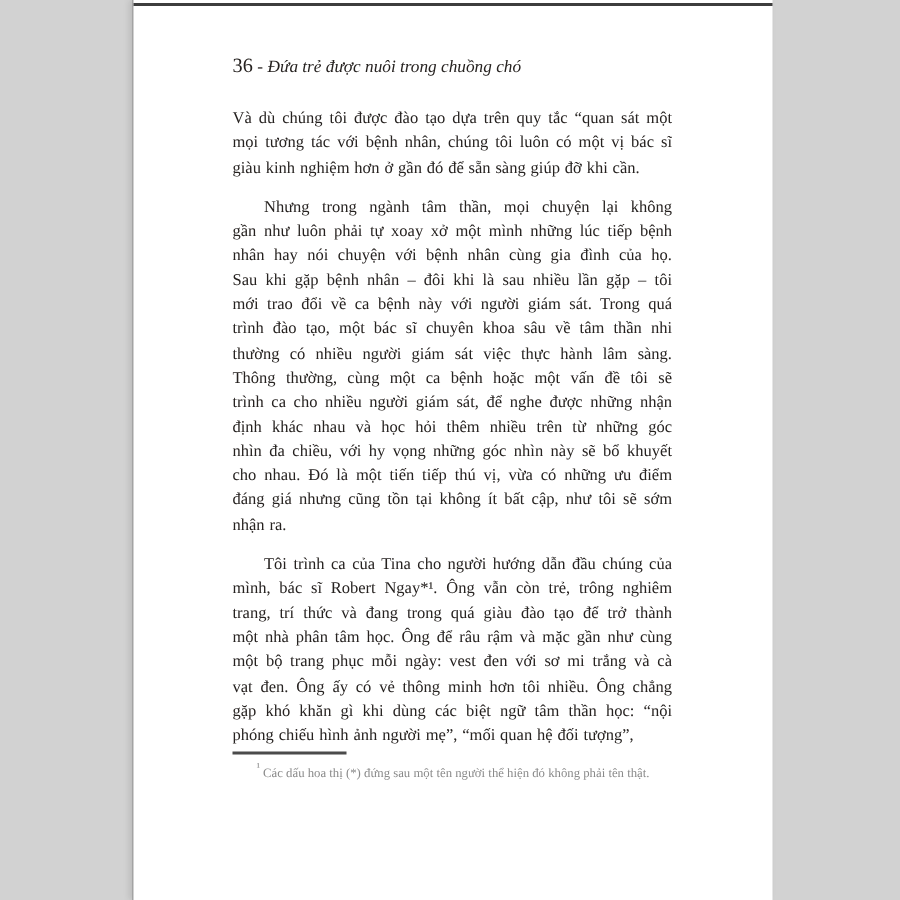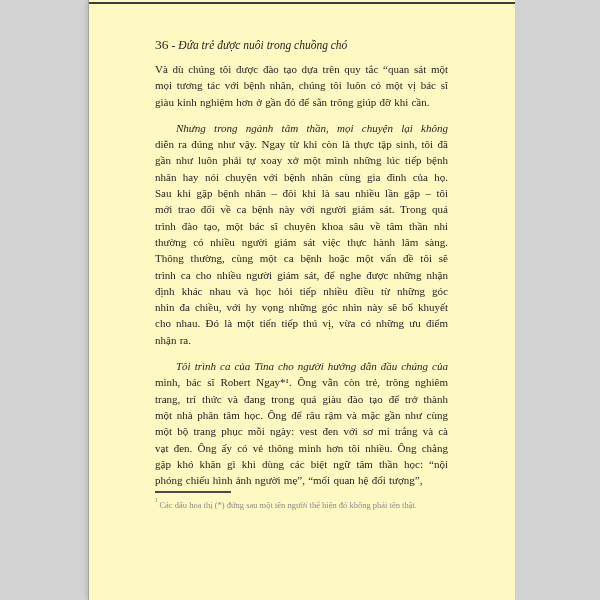--- a/index.html
+++ b/index.html
@@ -13,21 +13,21 @@
     overflow: hidden;
     position: relative;
     font-family: "Liberation Serif", "DejaVu Serif", serif;
   }
   .book-page {
     position: absolute;
     left: 88px;
     top: 0;
     width: 427px;
     height: 600px;
-    background: #fef9c3;
+    background: #ffffff;
     border-left: 1px solid #a3a3a3;
     box-shadow: -2px 0 4px rgba(0,0,0,0.10);
     box-sizing: border-box;
   }
   .page-top-line {
     position: absolute;
     top: 2px;
     left: 0;
     width: 100%;
     height: 2px;
@@ -47,21 +47,21 @@
     font-size: 11.5px;
     margin: 0 3px;
     font-style: italic;
   }
   .book-title {
     font-size: 11.5px;
     font-style: italic;
   }
   .page-body {
     position: absolute;
-    top: 61px;
+    top: 71px;
     left: 66px;
     width: 293px;
     color: #262220;
   }
   .para {
     margin: 0;
   }
   .para + .para {
     margin-top: 10px;
   }
@@ -78,34 +78,34 @@
     display: inline-block;
     width: 100%;
     height: 0;
     vertical-align: top;
   }
   .tl.last {
     text-align: left;
   }
   .tl.first {
     text-indent: 21px;
-    font-style: italic;
   }
   .footnote-divider {
     margin-top: 3px;
     width: 76px;
     height: 2px;
     background: #4b4b4b;
   }
   .footnote {
     margin-top: 3px;
     width: 300px;
     font-size: 8.5px;
     line-height: 11px;
     color: #8a8a8a;
+    margin-left: 16px;
   }
   .footnote-marker {
     font-size: 8px;
     margin-right: 2px;
   }
 </style>
 </head>
 <body>
 
 <div class="book-page">
@@ -113,36 +113,36 @@
 
   <div class="page-header">
     <span class="page-number">36</span><span class="header-sep">-</span><span class="book-title">Đứa trẻ được nuôi trong chuồng chó</span>
   </div>
 
   <div class="page-body">
     <div>
         <div class="para">
           <div class="tl j">Và dù chúng tôi được đào tạo dựa trên quy tắc “quan sát một</div>
           <div class="tl j">mọi tương tác với bệnh nhân, chúng tôi luôn có một vị bác sĩ</div>
-          <div class="tl last">giàu kinh nghiệm hơn ở gần đó để sẵn trông giúp đỡ khi cần.</div>
+          <div class="tl last">giàu kinh nghiệm hơn ở gần đó để sẵn sàng giúp đỡ khi cần.</div>
         </div>
         <div class="para">
           <div class="tl j first">Nhưng trong ngành tâm thần, mọi chuyện lại không</div>
-          <div class="tl j">diễn ra đúng như vậy. Ngay từ khi còn là thực tập sinh, tôi đã</div>
           <div class="tl j">gần như luôn phải tự xoay xở một mình những lúc tiếp bệnh</div>
           <div class="tl j">nhân hay nói chuyện với bệnh nhân cùng gia đình của họ.</div>
           <div class="tl j">Sau khi gặp bệnh nhân – đôi khi là sau nhiều lần gặp – tôi</div>
           <div class="tl j">mới trao đổi về ca bệnh này với người giám sát. Trong quá</div>
           <div class="tl j">trình đào tạo, một bác sĩ chuyên khoa sâu về tâm thần nhi</div>
           <div class="tl j">thường có nhiều người giám sát việc thực hành lâm sàng.</div>
           <div class="tl j">Thông thường, cùng một ca bệnh hoặc một vấn đề tôi sẽ</div>
           <div class="tl j">trình ca cho nhiều người giám sát, để nghe được những nhận</div>
-          <div class="tl j">định khác nhau và học hỏi tiếp nhiều điều từ những góc</div>
+          <div class="tl j">định khác nhau và học hỏi thêm nhiều trên từ những góc</div>
           <div class="tl j">nhìn đa chiều, với hy vọng những góc nhìn này sẽ bổ khuyết</div>
           <div class="tl j">cho nhau. Đó là một tiến tiếp thú vị, vừa có những ưu điểm</div>
+          <div class="tl j">đáng giá nhưng cũng tồn tại không ít bất cập, như tôi sẽ sớm</div>
           <div class="tl last">nhận ra.</div>
         </div>
         <div class="para">
           <div class="tl j first">Tôi trình ca của Tina cho người hướng dẫn đầu chúng của</div>
           <div class="tl j">mình, bác sĩ Robert Ngay*¹. Ông vẫn còn trẻ, trông nghiêm</div>
           <div class="tl j">trang, trí thức và đang trong quá giàu đào tạo để trở thành</div>
           <div class="tl j">một nhà phân tâm học. Ông để râu rậm và mặc gần như cùng</div>
           <div class="tl j">một bộ trang phục mỗi ngày: vest đen với sơ mi trắng và cà</div>
           <div class="tl j">vạt đen. Ông ấy có vẻ thông minh hơn tôi nhiều. Ông chẳng</div>
           <div class="tl j">gặp khó khăn gì khi dùng các biệt ngữ tâm thần học: “nội</div>

